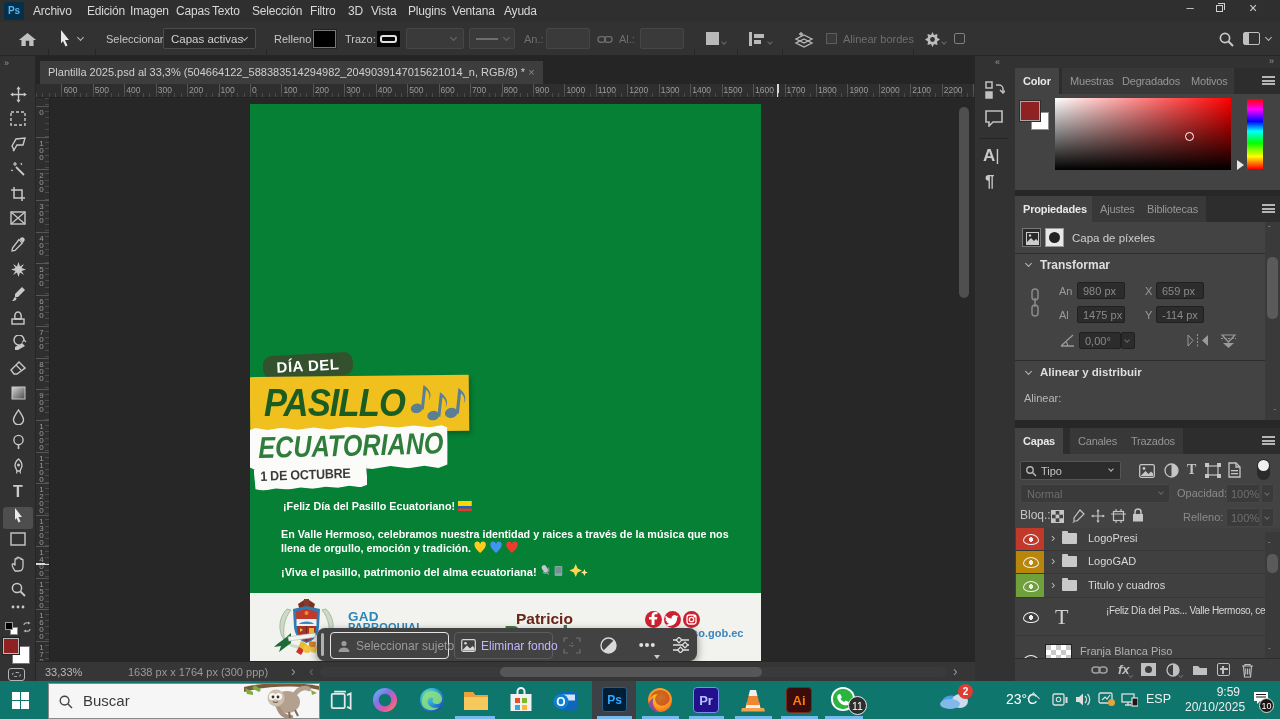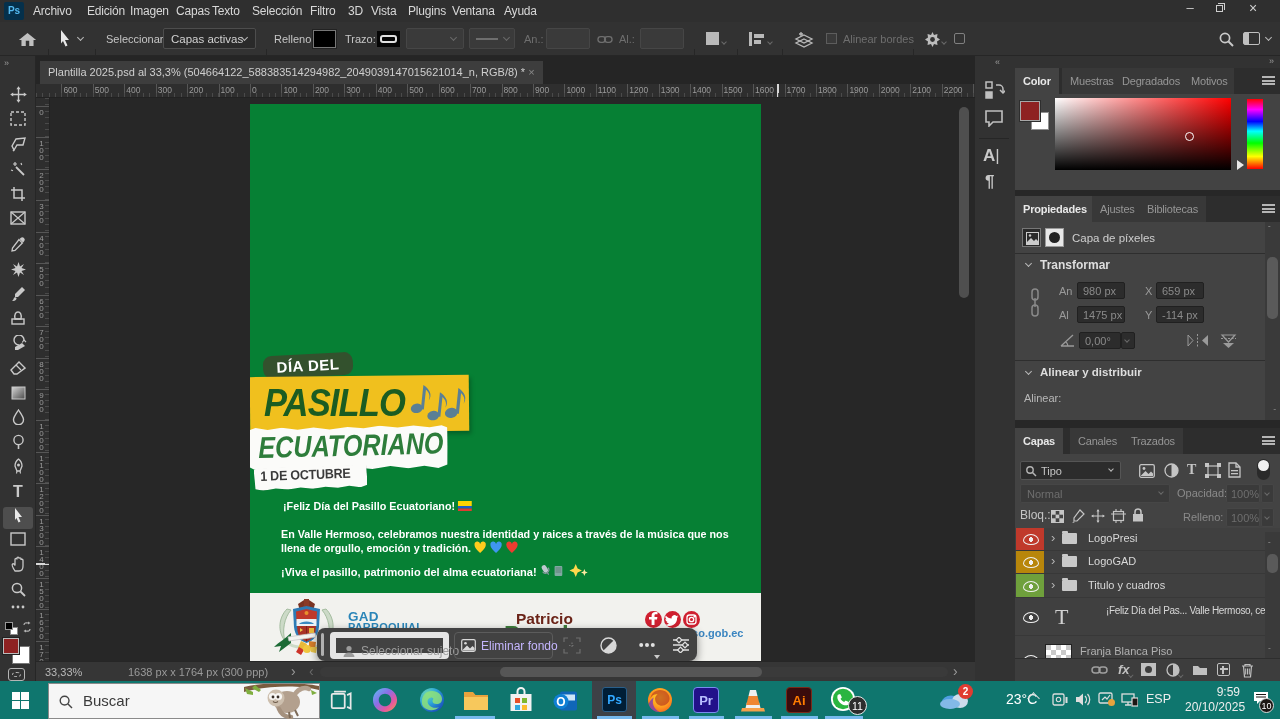--- a/index.html
+++ b/index.html
@@ -509,21 +509,21 @@
             <g fill="none" stroke="#fff" stroke-width="1.3">
               <rect x="43" y="5" width="9" height="9" rx="2.5"></rect>
               <circle cx="47.5" cy="9.5" r="2.2"></circle>
             </g>
             <circle cx="50.3" cy="6.7" r=".9" fill="#fff"></circle>
           </svg>
       <div class="abs" style="left:384px;top:34px;color:#3a85c0;font-weight:bold;font-size:11px;">vallehermoso.gob.ec</div>
     </div>
     <div class="abs" id="ctxbar" style="left:67px;top:524px;width:380px;height:33px;background:#424242;border-radius:8px;box-shadow:0 3px 8px rgba(0,0,0,.45);">
       <div class="abs" style="left:4px;top:5px;width:3px;height:23px;background:#b0b0b0;border-radius:2px;"></div>
-      <div class="abs" style="left:13px;top:4px;width:119px;height:27px;border:6px solid #e5e5e5;border-radius:4px;">
+      <div class="abs" style="left:13px;top:4px;width:119px;height:27px;border:1px solid #e5e5e5;border-radius:4px;">
         <svg style="position:absolute;left:6px;top:6px;" width="14" height="14" viewBox="0 0 14 14">
               <circle cx="7" cy="4.5" r="2.6" fill="#9b9b9b"></circle>
               <path d="M1.5 13 a5.5 4.5 0 0 1 11 0 Z" fill="#9b9b9b"></path>
             </svg>
         <span style="position:absolute;left:25px;top:6px;color:#9b9b9b;font-size:12px;white-space:nowrap;">Seleccionar sujeto</span>
       </div>
       <div class="abs" style="left:137px;top:4px;width:99px;height:27px;border:1px solid #5c5c5c;border-radius:4px;">
         <svg style="position:absolute;left:6px;top:6px;" width="15" height="13" viewBox="0 0 15 13">
               <rect x=".7" y=".7" width="13.6" height="11.6" rx="1.5" fill="none" stroke="#d8d8d8" stroke-width="1.2"></rect>
               <circle cx="4.5" cy="4.2" r="1.3" fill="#d8d8d8"></circle>

